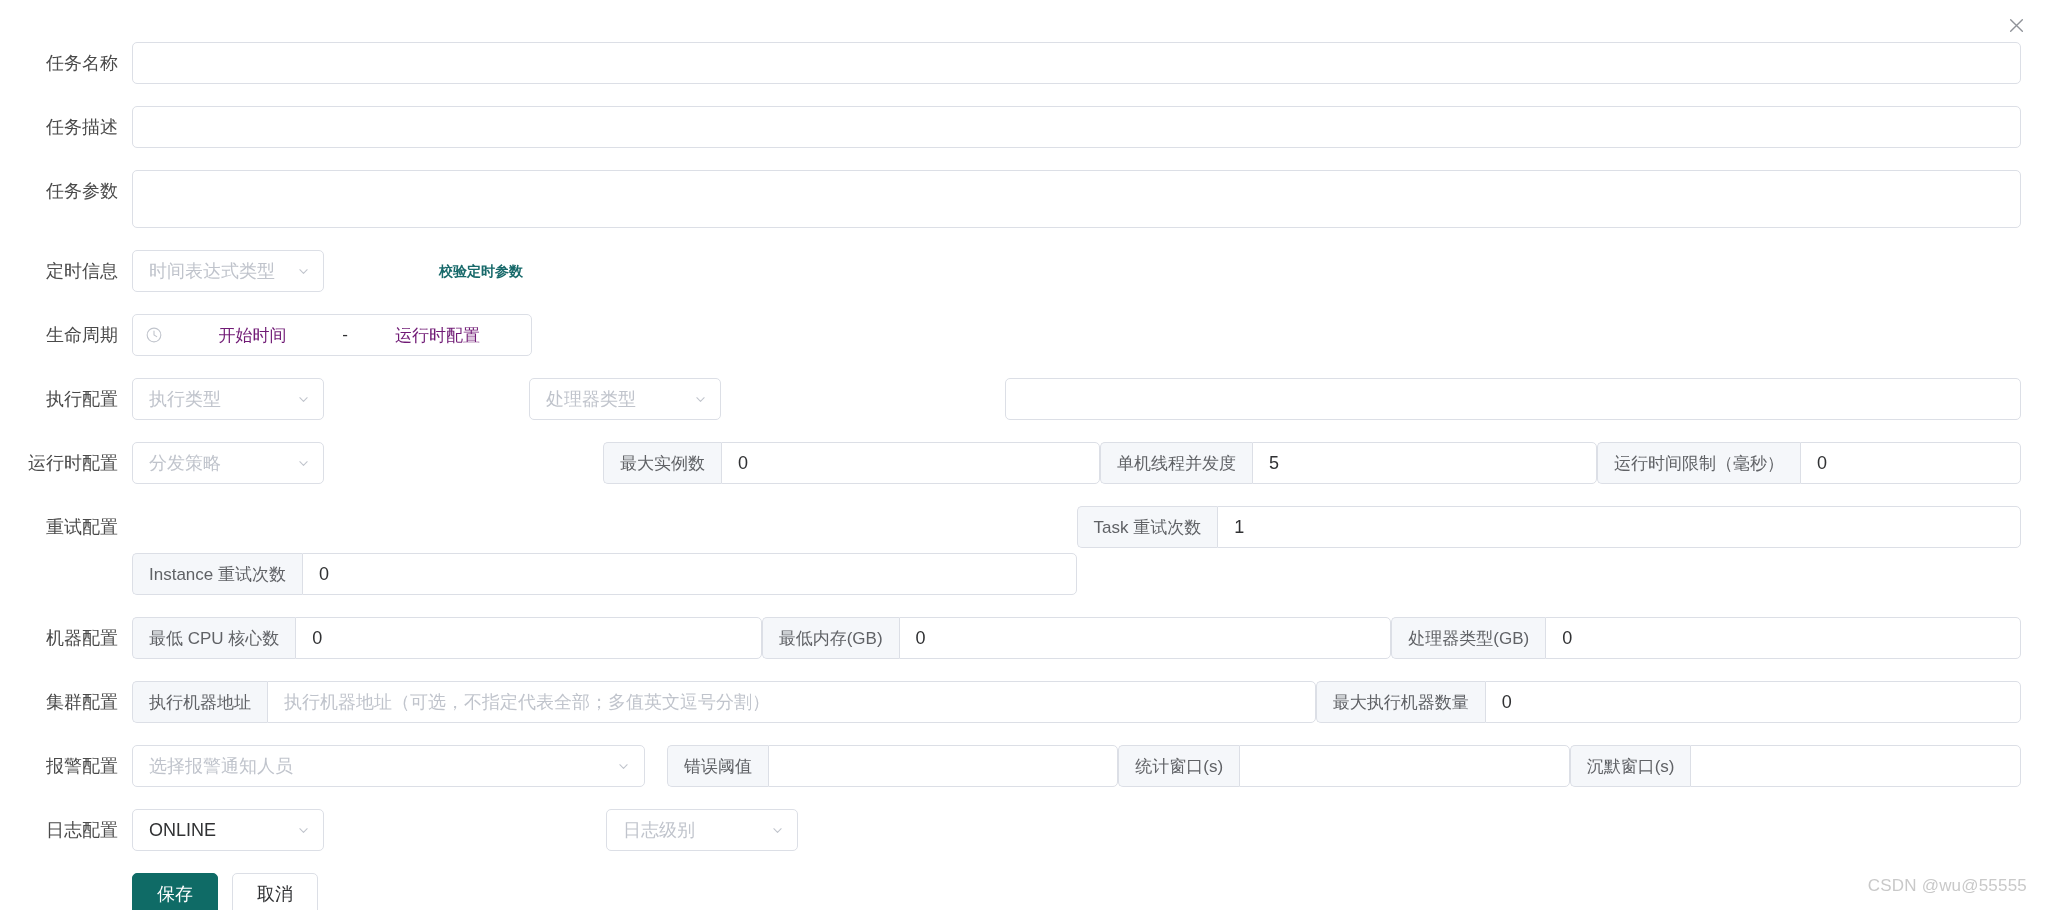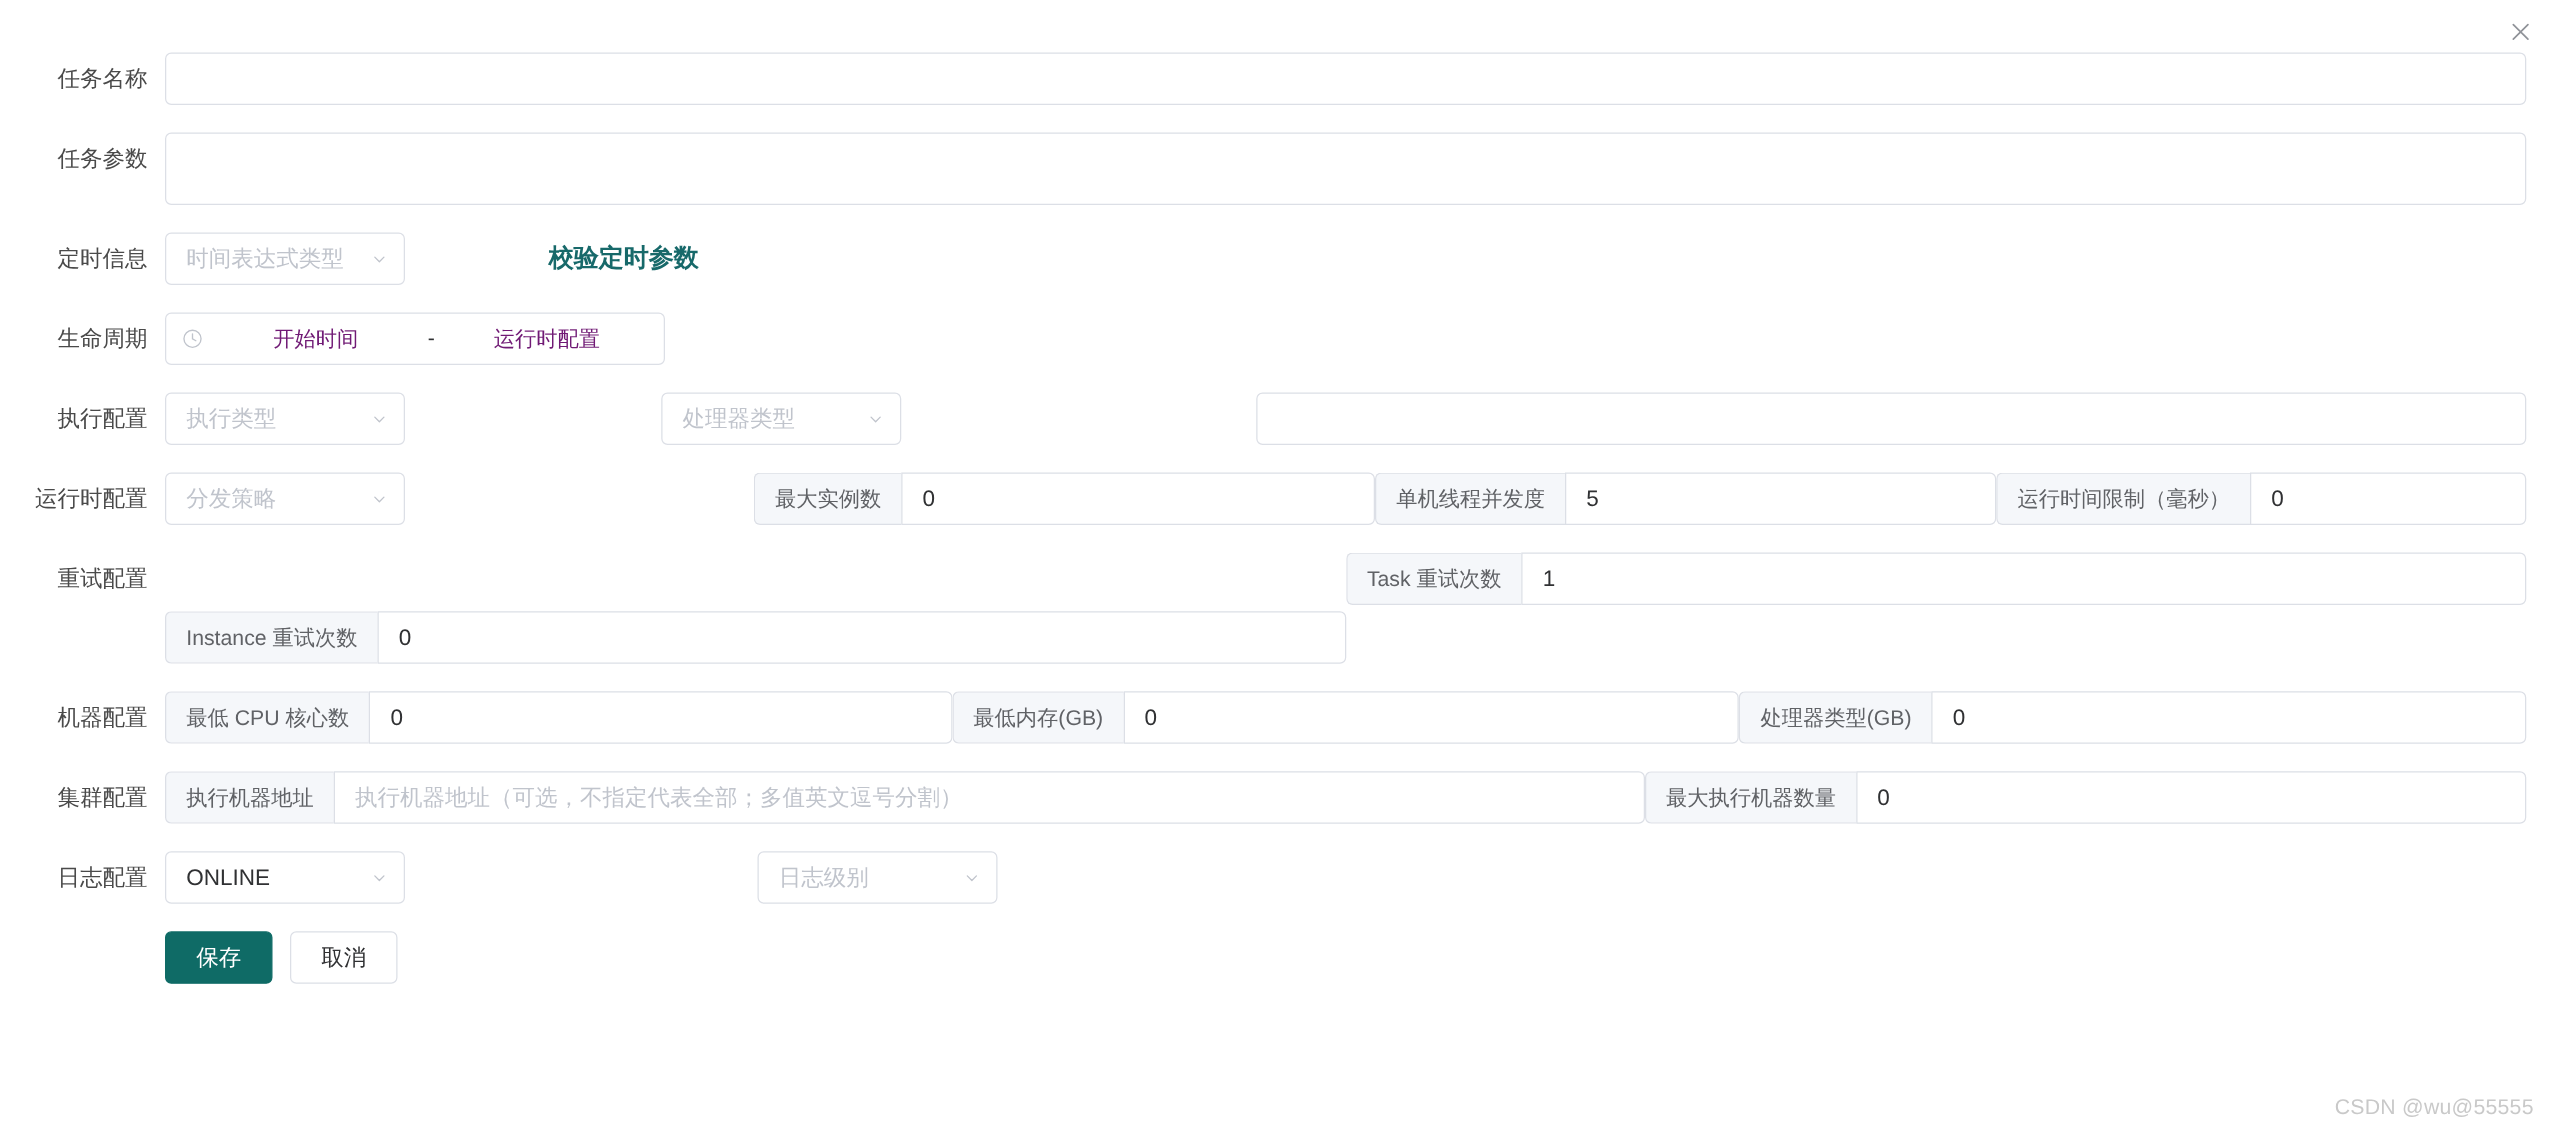--- a/index.html
+++ b/index.html
@@ -207,21 +207,21 @@
   }
   .igroup .gfield::placeholder { color: #c0c4cc; }
 
   
   .gap-sm { width: 22px; flex: 0 0 22px; }
   .gap-md { width: 205px; flex: 0 0 205px; }
   .gap-lg { width: 284px; flex: 0 0 284px; }
 
   .link-verify {
     color: #17696a;
-    font-size: 20px;
+    font-size: 14px;
     font-weight: 700;
     line-height: 42px;
     margin-left: 115px;
     cursor: pointer;
     white-space: nowrap;
   }
 
   
   .btn {
     height: 42px;
@@ -272,20 +272,26 @@
 
   <div class="form">
 
     <div class="form-row">
       <div class="row-label">任务名称</div>
       <div class="row-fields">
         <input class="inp inp-full" type="text" value="" style="">
       </div>
     </div>
 
+    <div class="form-row">
+      <div class="row-label">任务描述</div>
+      <div class="row-fields">
+        <input class="inp inp-full" type="text" value="" style="">
+      </div>
+    </div>
 
     <div class="form-row tall">
       <div class="row-label">任务参数</div>
       <div class="row-fields">
         <textarea class="inp inp-full" style=""></textarea>
       </div>
     </div>
 
     <div class="form-row">
       <div class="row-label">定时信息</div>
@@ -410,20 +416,46 @@
           <span class="prepend">执行机器地址</span>
           <input class="gfield" type="text" placeholder="执行机器地址（可选，不指定代表全部；多值英文逗号分割）" style="">
         </div>
         <div class="igroup" style="flex:1.12;min-width:0;">
           <span class="prepend">最大执行机器数量</span>
           <input class="gfield" type="text" value="0" style="">
         </div>
       </div>
     </div>
 
+    <div class="form-row">
+      <div class="row-label">报警配置</div>
+      <div class="row-fields">
+        <div class="select placeholder" style="flex:1.04;min-width:0;">
+          <span class="sel-text">选择报警通知人员</span>
+          <span class="caret">
+            <svg width="13" height="13" viewBox="0 0 16 16">
+                <path d="M3.5 5.8 L8 10.4 L12.5 5.8" stroke="currentColor" stroke-width="1.3" fill="none" stroke-linecap="round" stroke-linejoin="round"></path>
+              </svg>
+          </span>
+        </div>
+        <div class="gap-sm"></div>
+        <div class="igroup" style="flex:0.98;min-width:0;">
+          <span class="prepend">错误阈值</span>
+          <input class="gfield" type="text" value="" style="">
+        </div>
+        <div class="igroup" style="flex:0.98;min-width:0;">
+          <span class="prepend">统计窗口(s)</span>
+          <input class="gfield" type="text" value="" style="">
+        </div>
+        <div class="igroup" style="flex:0.98;min-width:0;">
+          <span class="prepend">沉默窗口(s)</span>
+          <input class="gfield" type="text" value="" style="">
+        </div>
+      </div>
+    </div>
 
     <div class="form-row">
       <div class="row-label">日志配置</div>
       <div class="row-fields">
         <div class="select" style="width:192px;">
           <span class="sel-text">ONLINE</span>
           <span class="caret">
             <svg width="13" height="13" viewBox="0 0 16 16">
                 <path d="M3.5 5.8 L8 10.4 L12.5 5.8" stroke="currentColor" stroke-width="1.3" fill="none" stroke-linecap="round" stroke-linejoin="round"></path>
               </svg>

